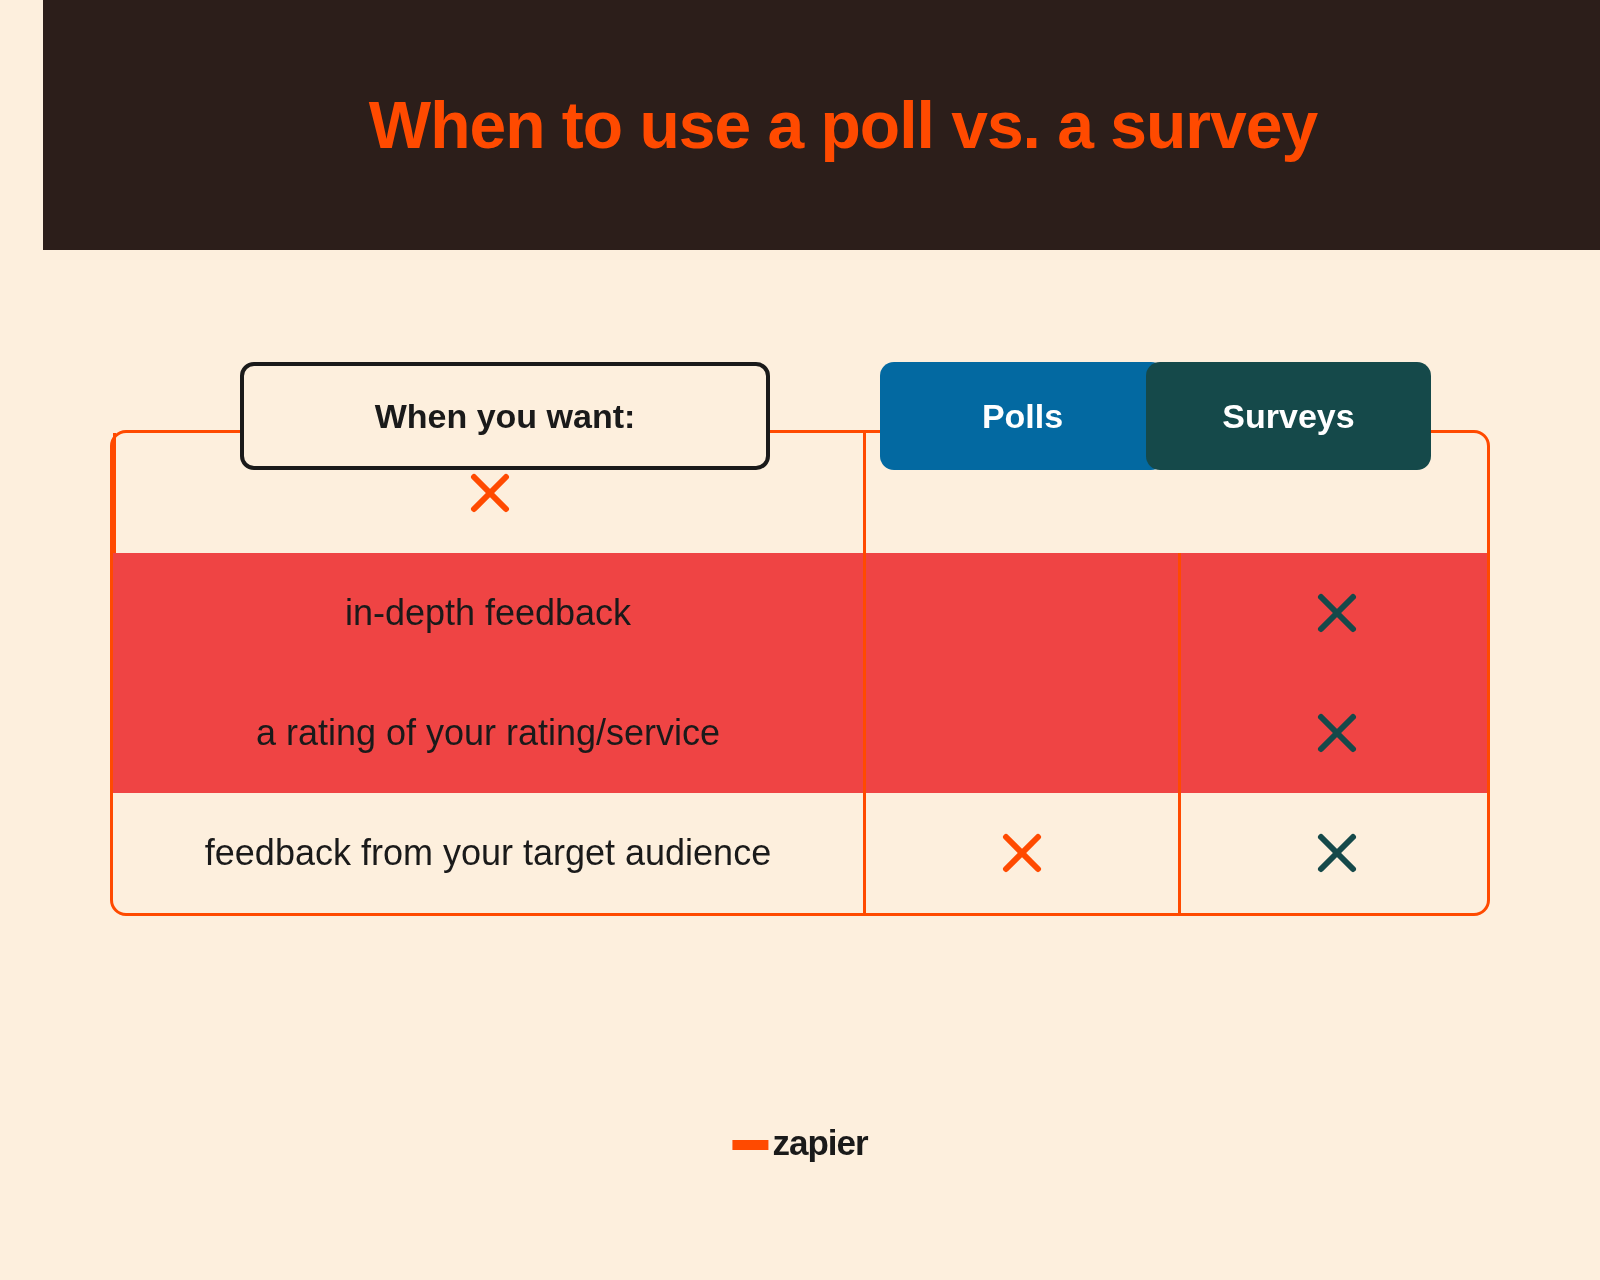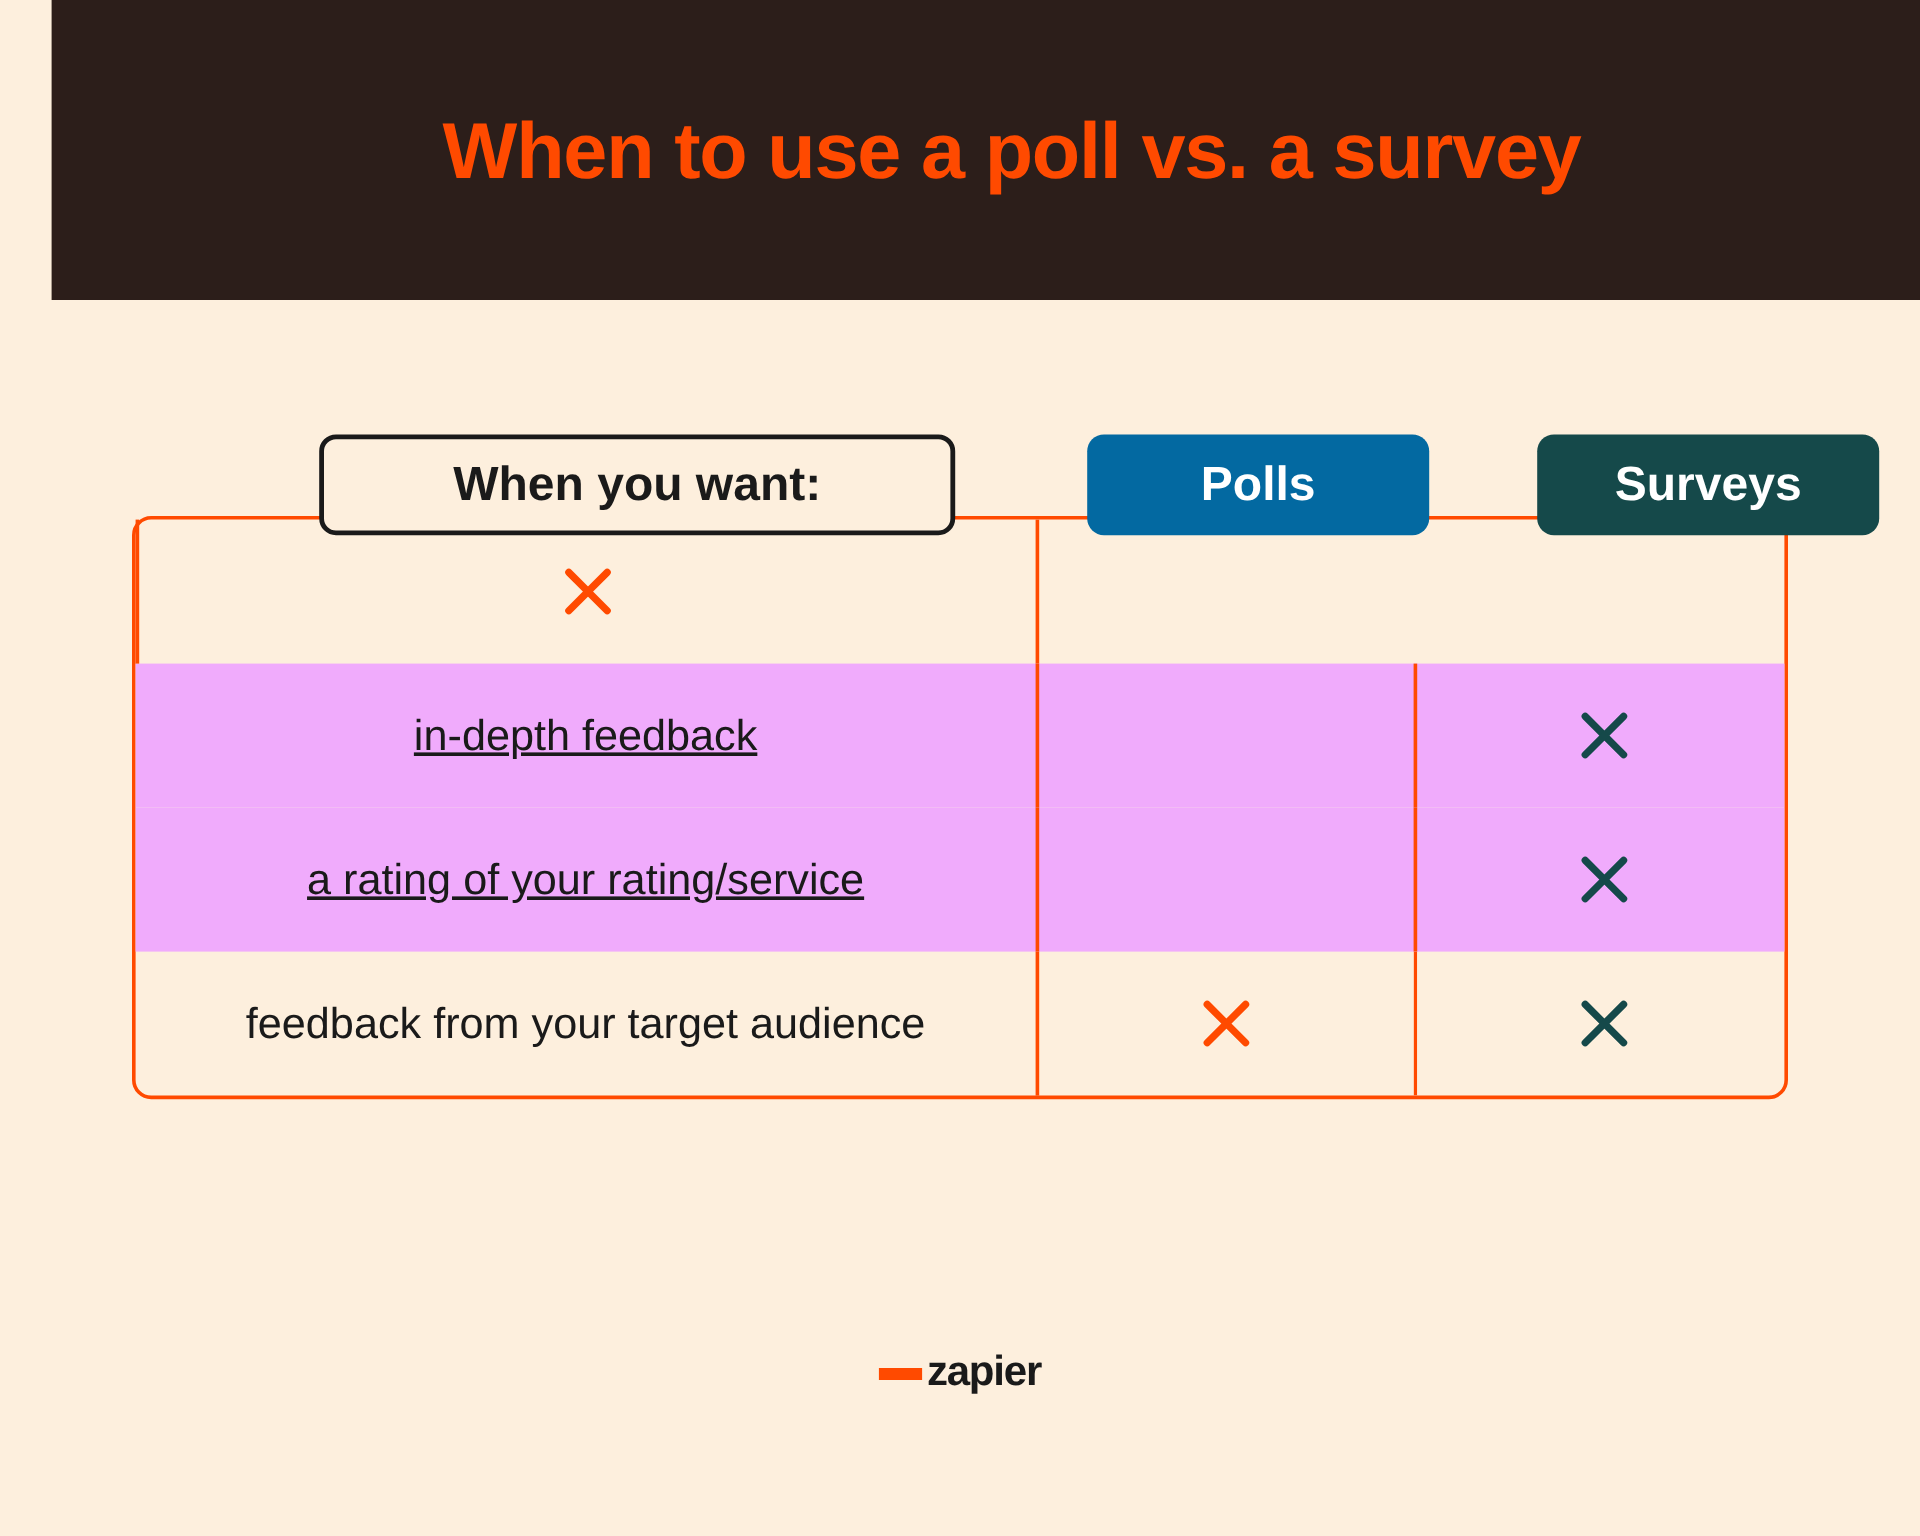--- a/index.html
+++ b/index.html
@@ -47,53 +47,52 @@
 
   .row {
     display: grid;
     grid-template-columns: 750px 315px 315px;
     height: 120px;
     align-items: center;
   }
   .row > .cell { height: 100%; display: flex; align-items: center; justify-content: center; }
   .row .desc { justify-content: center; font-size: 36px; color: #1a1a1a; font-weight: 500; padding: 0 24px; text-align: center; }
   .row .col-sep { border-left: 3px solid #ff4a00; }
-  .row.alt { background: #f0abfc; text-decoration: underline; }
+  .row.alt { background: #ef4444; }
   .row.last .desc { border-bottom-left-radius: 13px; }
   .row.last .cell:last-child { border-bottom-right-radius: 13px; }
 
   
   .pill {
     position: absolute;
     top: -68px;
-    height: 84px;
+    height: 108px;
     border-radius: 14px;
     display: flex;
     align-items: center;
     justify-content: center;
-    font-size: 40px;
+    font-size: 34px;
     font-weight: 600;
-    margin-left: 26px;
   }
   .pill-want {
     left: 130px;
     width: 530px;
     background: #fdefdd;
     border: 4px solid #1a1a1a;
     color: #1a1a1a;
     font-weight: 700;
   }
   .pill-polls {
     left: 770px;
     width: 285px;
     background: #0369a1;
     color: #fff;
   }
   .pill-surveys {
-    left: 1145px;
+    left: 1036px;
     width: 285px;
     background: #15494a;
     color: #fff;
   }
 
   
   .xmark {
     width: 48px;
     height: 48px;
   }

